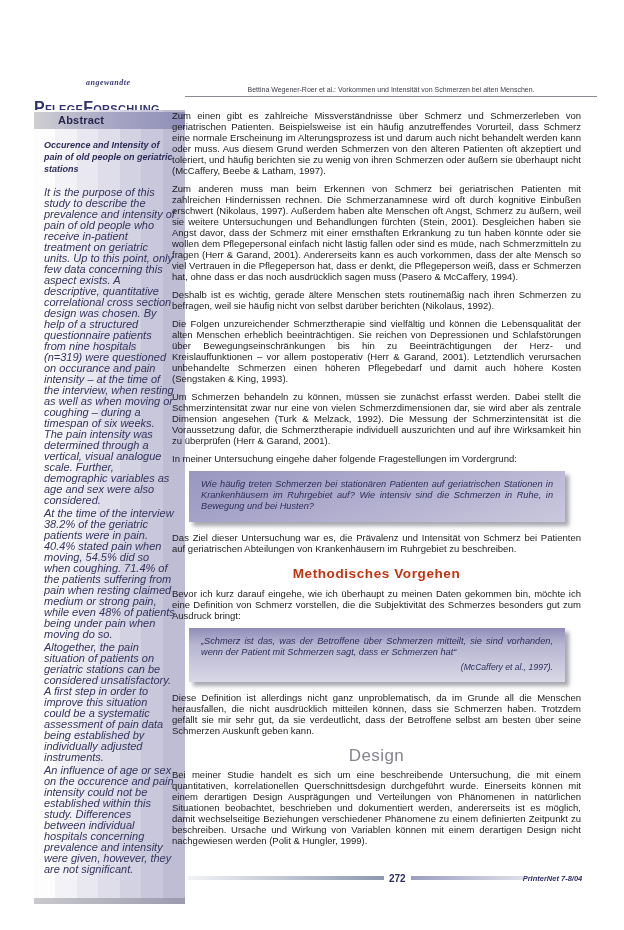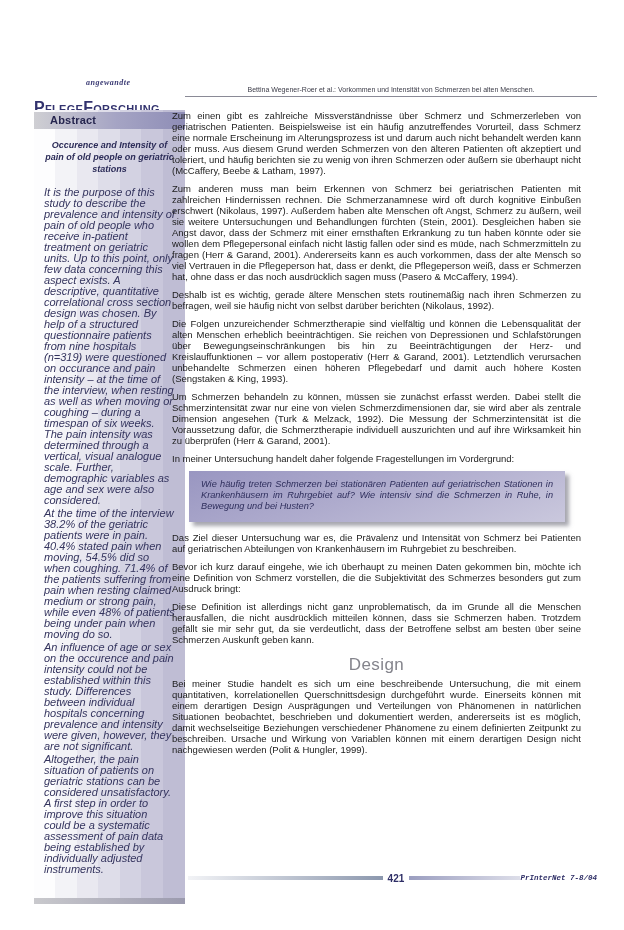--- a/index.html
+++ b/index.html
@@ -50,27 +50,27 @@
       #bfbdd4 129px, #bfbdd4 151px);
     box-sizing:border-box;
     padding:2px 10px 8px 10px;
     color:#34345e;
   }
   .sidebar::after {
     content:""; position:absolute; left:0; bottom:-6px; width:151px; height:6px;
     background:linear-gradient(to right,#c9c9cd,#9b9aae);
   }
   .abstract-title {
-    margin:0 -10px 10px -10px; padding:2px 10px 3px 16px;
+    margin:0 -10px 10px -10px; padding:2px 10px 3px 24px;
     background:linear-gradient(to right,#cfcfd3 0%,#a5a4c4 55%,#8e8db6 100%);
     font-weight:bold; font-size:11px; color:#26264f; letter-spacing:0.2px;
   }
   .abstract-subtitle {
     font-weight:bold; font-style:italic; font-size:9px; line-height:12px;
-    margin:0 0 12px 0; color:#2c2c58;text-align:center;
+    margin:0 0 12px 0; color:#2c2c58;
   }
   .abstract-par {
     font-style:italic; font-size:11px; line-height:11px;
     margin:0 0 2px 0;
   }
 
   
   .main-col {
     position:absolute; left:172px; top:86px; width:409px;
   }
@@ -117,71 +117,75 @@
   }
   .page-number {
     font-size:10px; font-weight:bold; color:#2e2e66;
     padding:0 5px;
   }
   .footer-rule-right {
     width:112px; height:4px;
     background:linear-gradient(to right,#9b9ec0,#dddee9);
   }
   .journal-issue {
-    flex:1; text-align:right;
+    flex:1; text-align:left;
     font-size:7.5px; font-weight:bold; font-style:italic; color:#2e2e66;
     white-space:nowrap;
-    font-family:Liberation Mono, monospace;
   }
 </style>
 </head>
 <body>
 
 <div class="page">
 
   <div class="logo">
     <span class="logo-script">angewandte</span>
     <span class="logo-main">PflegeForschung</span>
   </div>
   <div class="running-title">Bettina Wegener-Roer et al.: Vorkommen und Intensität von Schmerzen bei alten Menschen.</div>
 
   <aside class="sidebar">
     <div class="abstract-title">Abstract</div>
     <div class="abstract-subtitle">Occurence and Intensity of pain of old people on geriatric stations</div>
     <p class="abstract-par">It is the purpose of this study to describe the prevalence and intensity of pain of old people who receive in-patient treatment on geriatric units. Up to this point, only few data concerning this aspect exists. A descriptive, quantitative correlational cross section design was chosen. By help of a structured questionnaire patients from nine hospitals (n=319) were questioned on occurance and pain intensity – at the time of the interview, when resting as well as when moving or coughing – during a timespan of six weeks. The pain intensity was determined through a vertical, visual analogue scale. Further, demographic variables as age and sex were also considered.</p>
     <p class="abstract-par">At the time of the interview 38.2% of the geriatric patients were in pain. 40.4% stated pain when moving, 54.5% did so when coughing. 71.4% of the patients suffering from pain when resting claimed medium or strong pain, while even 48% of patients being under pain when moving do so.</p>
+    <p class="abstract-par">Altogether, the pain situation of patients on geriatric stations can be considered unsatisfactory. A first step in order to improve this situation could be a systematic assessment of pain data being established by individually adjusted instruments.</p>
     <p class="abstract-par">An influence of age or sex on the occurence and pain intensity could not be established within this study. Differences between individual hospitals concerning prevalence and intensity were given, however, they are not significant.</p>
-    <p class="abstract-par">Altogether, the pain situation of patients on geriatric stations can be considered unsatisfactory. A first step in order to improve this situation could be a systematic assessment of pain data being established by individually adjusted instruments.</p>
   </aside>
 
   <main class="main-col">
     <p class="par">Zum einen gibt es zahlreiche Missverständnisse über Schmerz und Schmerzerleben von geriatrischen Patienten. Beispielsweise ist ein häufig anzutreffendes Vorurteil, dass Schmerz eine normale Erscheinung im Alterungsprozess ist und darum auch nicht behandelt werden kann oder muss. Aus diesem Grund werden Schmerzen von den älteren Patienten oft akzeptiert und toleriert, und häufig berichten sie zu wenig von ihren Schmerzen oder äußern sie überhaupt nicht (McCaffery, Beebe &amp; Latham, 1997).</p>
     <p class="par">Zum anderen muss man beim Erkennen von Schmerz bei geriatrischen Patienten mit zahlreichen Hindernissen rechnen. Die Schmerzanamnese wird oft durch kognitive Einbußen erschwert (Nikolaus, 1997). Außerdem haben alte Menschen oft Angst, Schmerz zu äußern, weil sie weitere Untersuchungen und Behandlungen fürchten (Stein, 2001). Desgleichen haben sie Angst davor, dass der Schmerz mit einer ernsthaften Erkrankung zu tun haben könnte oder sie wollen dem Pflegepersonal einfach nicht lästig fallen oder sind es müde, nach Schmerzmitteln zu fragen (Herr &amp; Garand, 2001). Andererseits kann es auch vorkommen, dass der alte Mensch so viel Vertrauen in die Pflegeperson hat, dass er denkt, die Pflegeperson weiß, dass er Schmerzen hat, ohne dass er das noch ausdrücklich sagen muss (Pasero &amp; McCaffery, 1994).</p>
     <p class="par">Deshalb ist es wichtig, gerade ältere Menschen stets routinemäßig nach ihren Schmerzen zu befragen, weil sie häufig nicht von selbst darüber berichten (Nikolaus, 1992).</p>
     <p class="par">Die Folgen unzureichender Schmerztherapie sind vielfältig und können die Lebensqualität der alten Menschen erheblich beeinträchtigen. Sie reichen von Depressionen und Schlafstörungen über Bewegungseinschränkungen bis hin zu Beeinträchtigungen der Herz- und Kreislauffunktionen – vor allem postoperativ (Herr &amp; Garand, 2001). Letztendlich verursachen unbehandelte Schmerzen einen höheren Pflegebedarf und damit auch höhere Kosten (Sengstaken &amp; King, 1993).</p>
     <p class="par">Um Schmerzen behandeln zu können, müssen sie zunächst erfasst werden. Dabei stellt die Schmerzintensität zwar nur eine von vielen Schmerzdimensionen dar, sie wird aber als zentrale Dimension angesehen (Turk &amp; Melzack, 1992). Die Messung der Schmerzintensität ist die Voraussetzung dafür, die Schmerztherapie individuell auszurichten und auf ihre Wirksamkeit hin zu überprüfen (Herr &amp; Garand, 2001).</p>
-    <p class="par">In meiner Untersuchung handelt daher folgende Fragestellungen im Vordergrund:</p>
+    <p class="par">In meiner Untersuchung eingehe daher folgende Fragestellungen im Vordergrund:</p>
 
     <div class="question-box">
       <p class="quote-p">Wie häufig treten Schmerzen bei stationären Patienten auf geriatrischen Stationen in Krankenhäusern im Ruhrgebiet auf? Wie intensiv sind die Schmerzen in Ruhe, in Bewegung und bei Husten?</p>
     </div>
 
     <p class="par">Das Ziel dieser Untersuchung war es, die Prävalenz und Intensität von Schmerz bei Patienten auf geriatrischen Abteilungen von Krankenhäusern im Ruhrgebiet zu beschreiben.</p>
 
+    <h2 class="section-heading">Methodisches Vorgehen</h2>
 
     <p class="par">Bevor ich kurz darauf eingehe, wie ich überhaupt zu meinen Daten gekommen bin, möchte ich eine Definition von Schmerz vorstellen, die die Subjektivität des Schmerzes besonders gut zum Ausdruck bringt:</p>
 
+    <div class="quote-box">
+      <p class="quote-p">„Schmerz ist das, was der Betroffene über Schmerzen mitteilt, sie sind vorhanden, wenn der Patient mit Schmerzen sagt, dass er Schmerzen hat“</p>
+      <p class="quote-citation">(McCaffery et al., 1997).</p>
+    </div>
 
     <p class="par">Diese Definition ist allerdings nicht ganz unproblematisch, da im Grunde all die Menschen herausfallen, die nicht ausdrücklich mitteilen können, dass sie Schmerzen haben. Trotzdem gefällt sie mir sehr gut, da sie verdeutlicht, dass der Betroffene selbst am besten über seine Schmerzen Auskunft geben kann.</p>
 
     <h3 class="subsection-heading">Design</h3>
 
     <p class="par">Bei meiner Studie handelt es sich um eine beschreibende Untersuchung, die mit einem quantitativen, korrelationellen Querschnittsdesign durchgeführt wurde. Einerseits können mit einem derartigen Design Ausprägungen und Verteilungen von Phänomenen in natürlichen Situationen beobachtet, beschrieben und dokumentiert werden, andererseits ist es möglich, damit wechselseitige Beziehungen verschiedener Phänomene zu einem definierten Zeitpunkt zu beschreiben. Ursache und Wirkung von Variablen können mit einem derartigen Design nicht nachgewiesen werden (Polit &amp; Hungler, 1999).</p>
   </main>
 
   <footer class="page-footer">
     <div class="footer-rule-left"></div>
-    <div class="page-number">421</div>
+    <div class="page-number">272</div>
     <div class="footer-rule-right"></div>
     <div class="journal-issue">PrInterNet 7-8/04</div>
   </footer>
 
 </div>
 
 </body></html>

